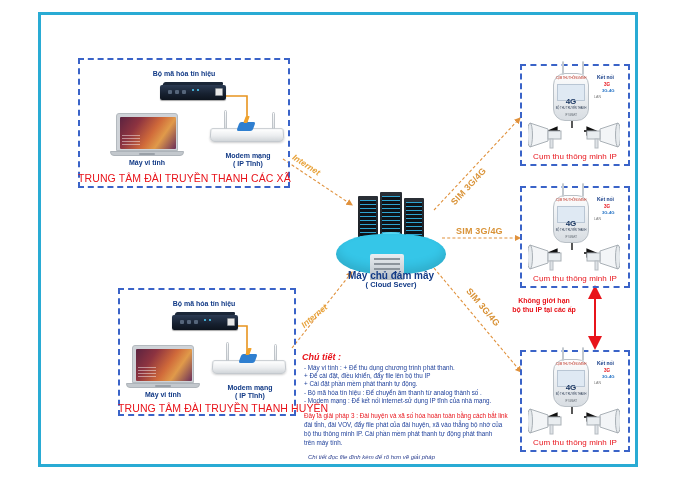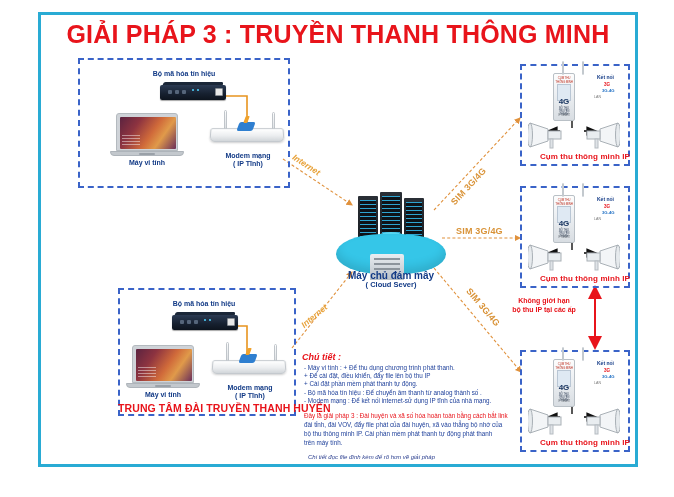--- a/index.html
+++ b/index.html
@@ -5,22 +5,22 @@
   html,body{margin:0;padding:0;background:#ffffff;}
   body{font-family:"Liberation Sans",sans-serif;}
   #page{position:relative;width:674px;height:497px;background:#ffffff;overflow:hidden;}
   #frame{position:absolute;left:38px;top:12px;width:600px;height:455px;border:3px solid #29ABD4;background:#fff;box-sizing:border-box;}
 
   #title{position:absolute;left:38px;top:20px;width:600px;text-align:center;
     font-size:25px;font-weight:bold;color:#E8141B;letter-spacing:.2px;
     font-family:"Liberation Sans",sans-serif;white-space:nowrap;}
 
   .panel{position:absolute;border:2px dashed #3A63C8;box-sizing:border-box;background:transparent;}
-  .panel-title{position:absolute;left:0;width:100%;text-align:right;color:#E8141B;
-    font-weight:bold;font-size:10.5px;letter-spacing:.1px;white-space:nowrap;}
+  .panel-title{position:absolute;left:0;width:100%;text-align:center;color:#E8141B;
+    font-weight:normal;font-size:10.5px;letter-spacing:.1px;white-space:nowrap;}
 
   .dev-label{position:absolute;text-align:center;color:#123A86;font-weight:bold;font-size:7px;line-height:8.5px;white-space:nowrap;}
 
   
   .laptop{position:absolute;}
   .lt-lid{position:absolute;left:6px;top:0;width:62px;height:38px;background:#cfd3d8;border-radius:3px 3px 0 0;border:1px solid #b4babf;box-sizing:border-box;}
   .lt-screen{position:absolute;left:3px;top:2.5px;width:56px;height:32px;
     background:linear-gradient(125deg,#5b2340 0%,#8d3340 28%,#d06a3a 55%,#e09a4a 72%,#6b2f5a 100%);
     border-radius:1px;overflow:hidden;}
   .lt-screen:after{content:"";position:absolute;left:2px;bottom:2px;width:18px;height:12px;
@@ -53,22 +53,22 @@
   .cloud-b1{position:absolute;left:4px;bottom:14px;width:40px;height:30px;background:#3fcbeb;border-radius:50%;}
   .cloud-b2{position:absolute;right:2px;bottom:12px;width:44px;height:32px;background:#2fbfe2;border-radius:50%;}
   .cloud-b3{position:absolute;left:32px;bottom:20px;width:46px;height:30px;background:#55d4ef;border-radius:50%;}
   .rack{position:absolute;background:linear-gradient(180deg,#2a2f36 0%,#14181d 100%);border-radius:1px;}
   .rack:before{content:"";position:absolute;left:2px;top:4px;right:2px;bottom:4px;
     background:repeating-linear-gradient(to bottom,#2ea9d8 0 1.5px,#0d1116 1.5px 4px);opacity:.95;}
   .rack-door{position:absolute;left:34px;bottom:2px;width:34px;height:26px;background:linear-gradient(180deg,#e9edf1,#b9c1c8);border-radius:2px 2px 0 0;}
   .rack-door:after{content:"";position:absolute;left:4px;top:4px;right:4px;height:2px;background:#8c949c;box-shadow:0 5px 0 #8c949c,0 10px 0 #8c949c;}
 
   
-  .recv-box{position:absolute;width:22px;height:48px;background:linear-gradient(180deg,#fdfdfd 0%,#eceff2 45%,#d8dde2 100%);
-    border:1px solid #b9c0c6;box-sizing:border-box;border-radius:2px;}
+  .recv-box{position:absolute;width:36px;height:48px;background:linear-gradient(180deg,#fdfdfd 0%,#eceff2 45%,#d8dde2 100%);
+    border:1px solid #b9c0c6;box-sizing:border-box;border-radius:12px;}
   .recv-screen{position:absolute;left:3px;top:10px;right:3px;height:17px;background:#dfe9f3;border:1px solid #b9c6d4;box-sizing:border-box;}
   .recv-4g{position:absolute;left:0;top:24px;width:100%;text-align:center;font-size:8px;font-weight:bold;color:#16335f;line-height:8px;}
   .recv-top{position:absolute;left:0;top:2px;width:100%;text-align:center;font-size:3px;color:#c0392b;letter-spacing:-.2px;}
   .recv-sub{position:absolute;left:0;top:33px;width:100%;text-align:center;font-size:2.6px;color:#2b3a52;}
   .recv-foot{position:absolute;left:0;bottom:3px;width:100%;text-align:center;font-size:2.6px;color:#6b737b;}
   .recv-ant{position:absolute;width:2px;height:14px;background:#e3e7ea;border:1px solid #c3c9ce;box-sizing:border-box;border-radius:1px;}
 
   .horn{position:absolute;width:40px;height:30px;}
 
   .kn-title{position:absolute;font-size:5px;font-weight:bold;color:#123A86;white-space:nowrap;}
@@ -89,21 +89,20 @@
 
   svg.ov{position:absolute;left:0;top:0;width:674px;height:497px;pointer-events:none;}
 </style>
 </head>
 <body>
 
 <div id="page">
 
   <div id="frame"></div>
 
-  <div id="title">GIẢI PHÁP 3 : TRUYỀN THANH THÔNG MINH</div>
 
   <svg class="ov" viewBox="0 0 674 497">
     <defs>
       <marker id="arrO" markerWidth="7" markerHeight="7" refX="5" refY="3" orient="auto">
         <path d="M0,0 L6,3 L0,6 z" fill="#E0913C"></path>
       </marker>
       <marker id="arrR" markerWidth="8" markerHeight="8" refX="6" refY="3.5" orient="auto">
         <path d="M0,0 L7,3.5 L0,7 z" fill="#E8141B"></path>
       </marker>
       <marker id="arrRb" markerWidth="8" markerHeight="8" refX="2" refY="3.5" orient="auto">
@@ -172,20 +171,21 @@
 
   <div class="router" style="left:210px;top:110px;width:76px;height:34px;">
     <div class="rt-ant" style="left:14px;top:0;height:22px;"></div>
     <div class="rt-ant" style="left:62px;top:2px;height:22px;"></div>
     <div class="rt-body"></div>
     <div class="rt-plug"></div>
   </div>
   <div class="dev-label" style="left:208px;top:152px;width:80px;">Modem mạng</div>
   <div class="dev-label" style="left:208px;top:160px;width:80px;">( IP Tĩnh)</div>
 
+  <div class="panel-title" style="left:78px;top:172px;width:212px;">TRUNG TÂM ĐÀI TRUYỀN THANH CÁC XÃ</div>
 
   <div class="panel" style="left:118px;top:288px;width:178px;height:128px;">
   </div>
 
   <div class="dev-label" style="left:148px;top:300px;width:112px;">Bộ mã hóa tín hiệu</div>
 
   <div class="encoder" style="left:172px;top:312px;width:68px;height:22px;">
     <div class="enc-top"></div>
     <div class="enc-body"></div>
     <div class="enc-port" style="left:8px;"></div>

